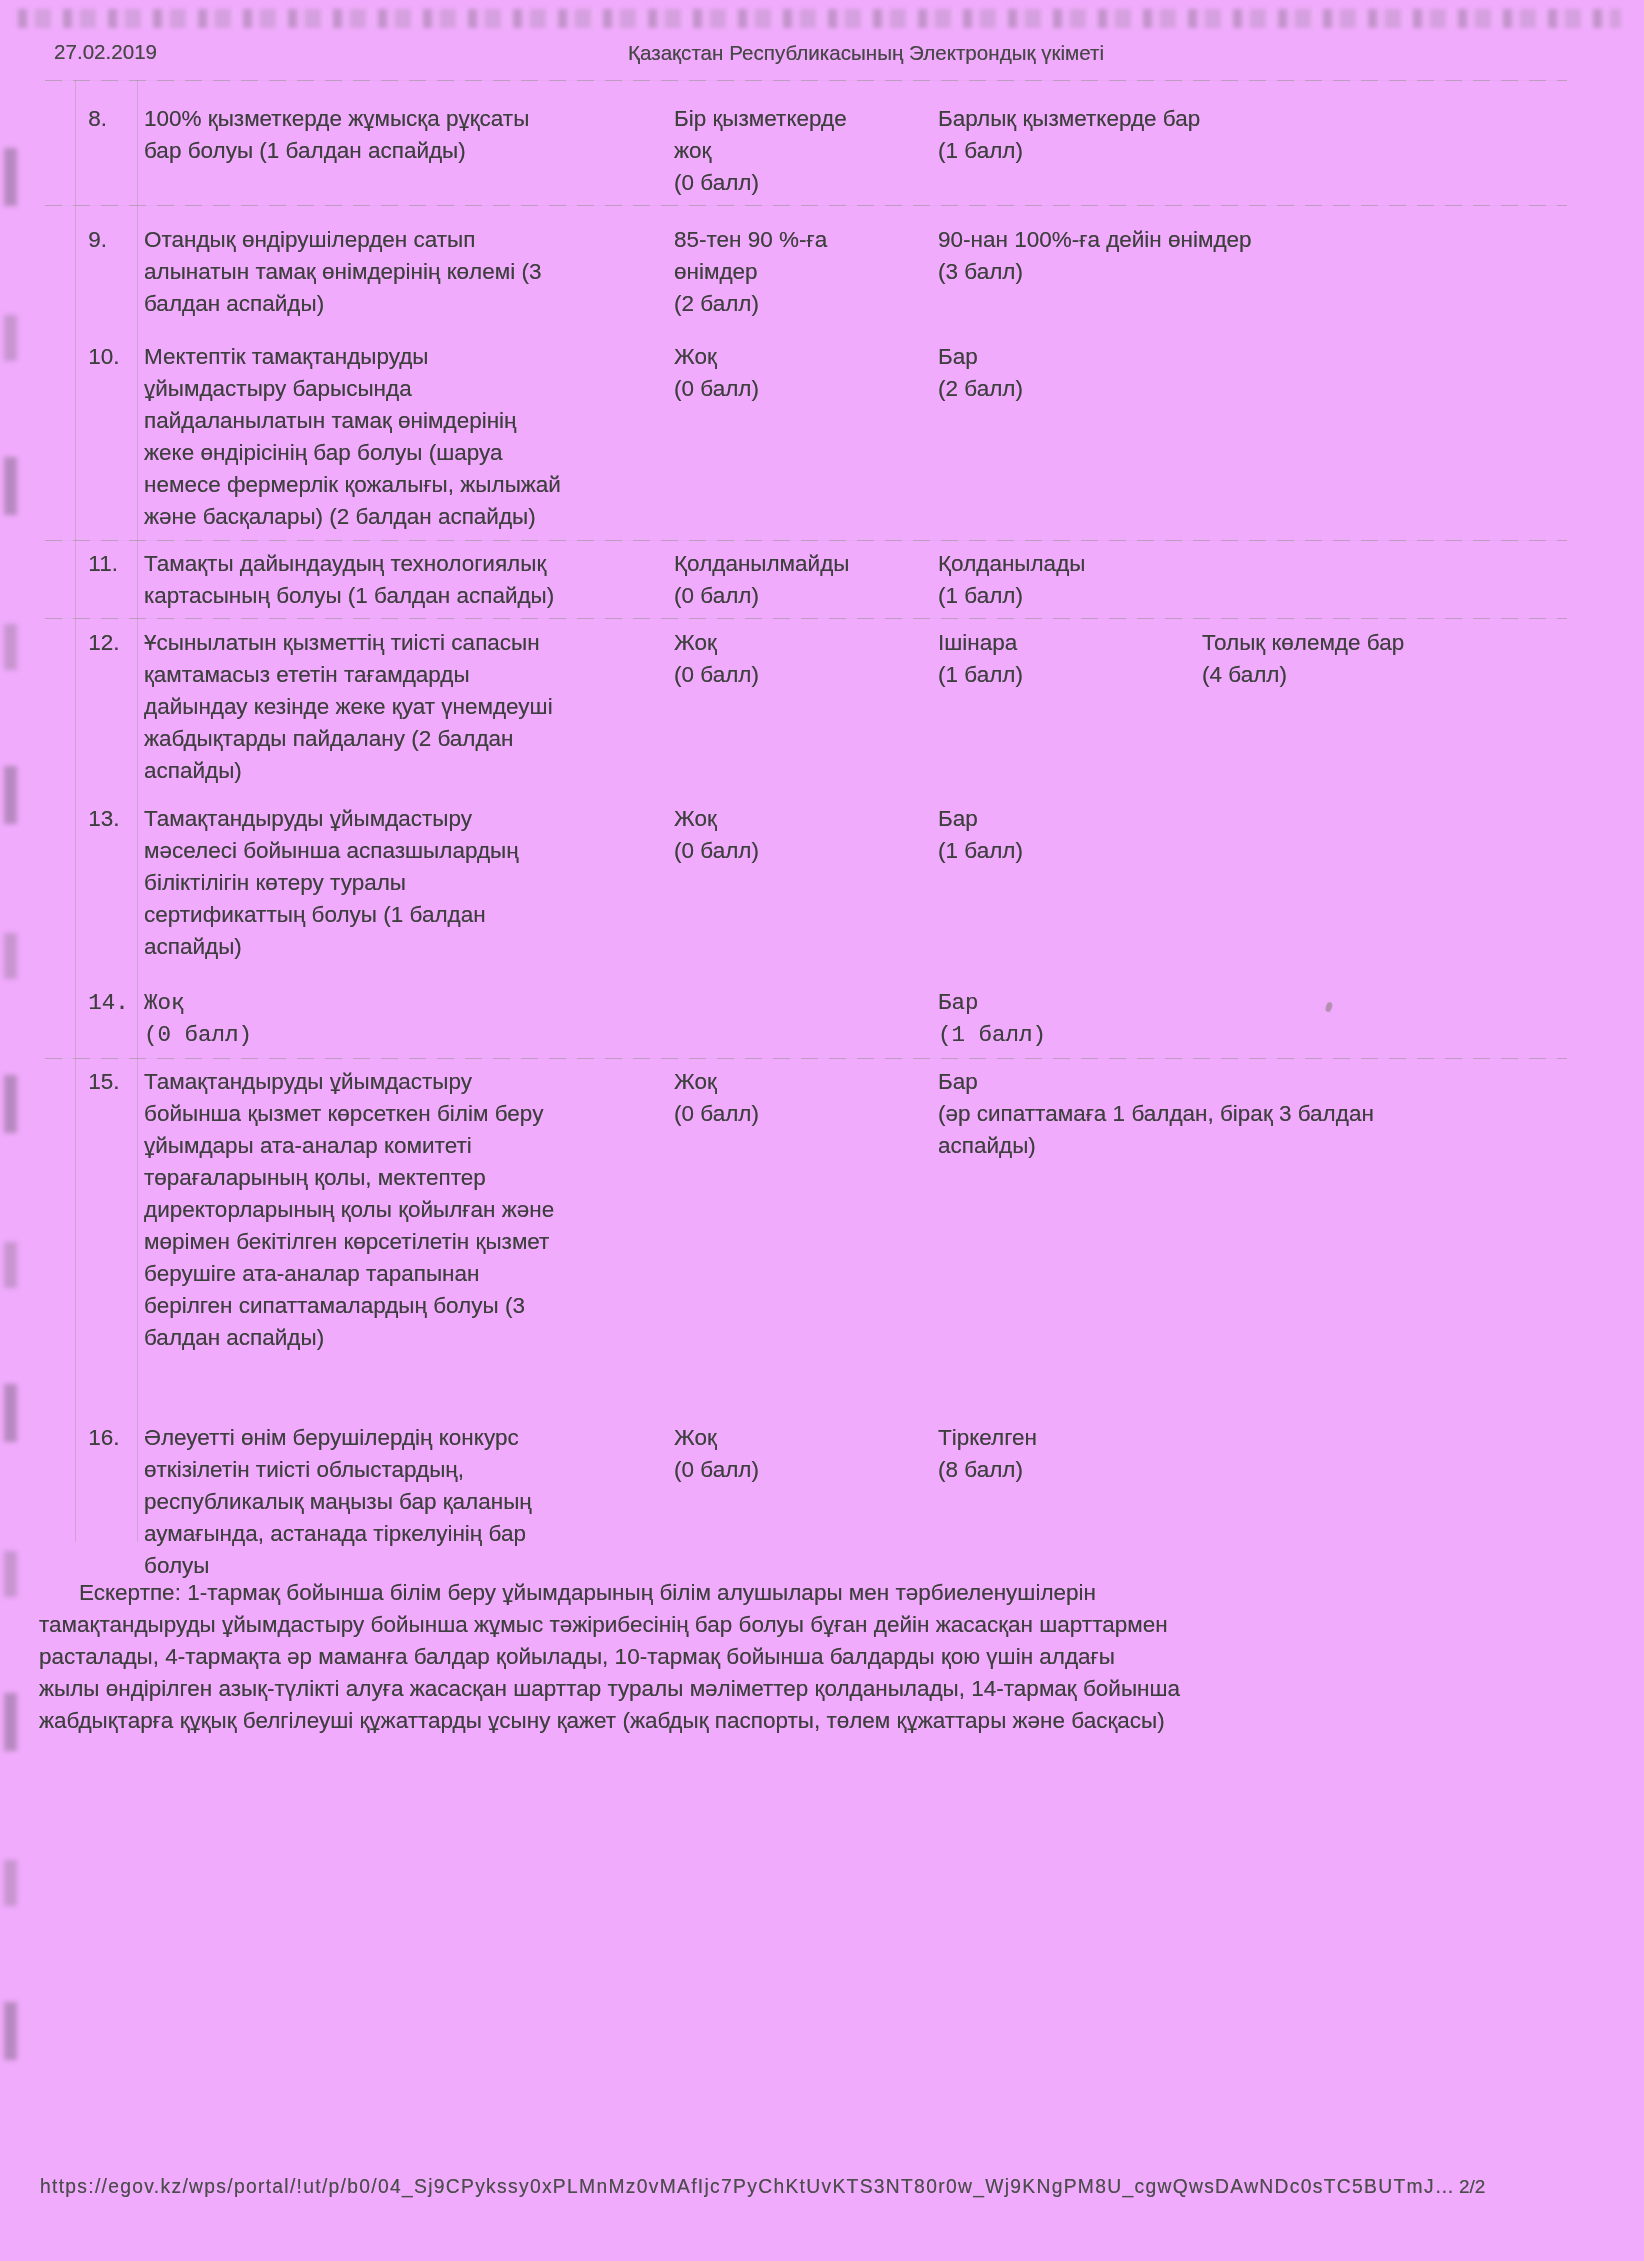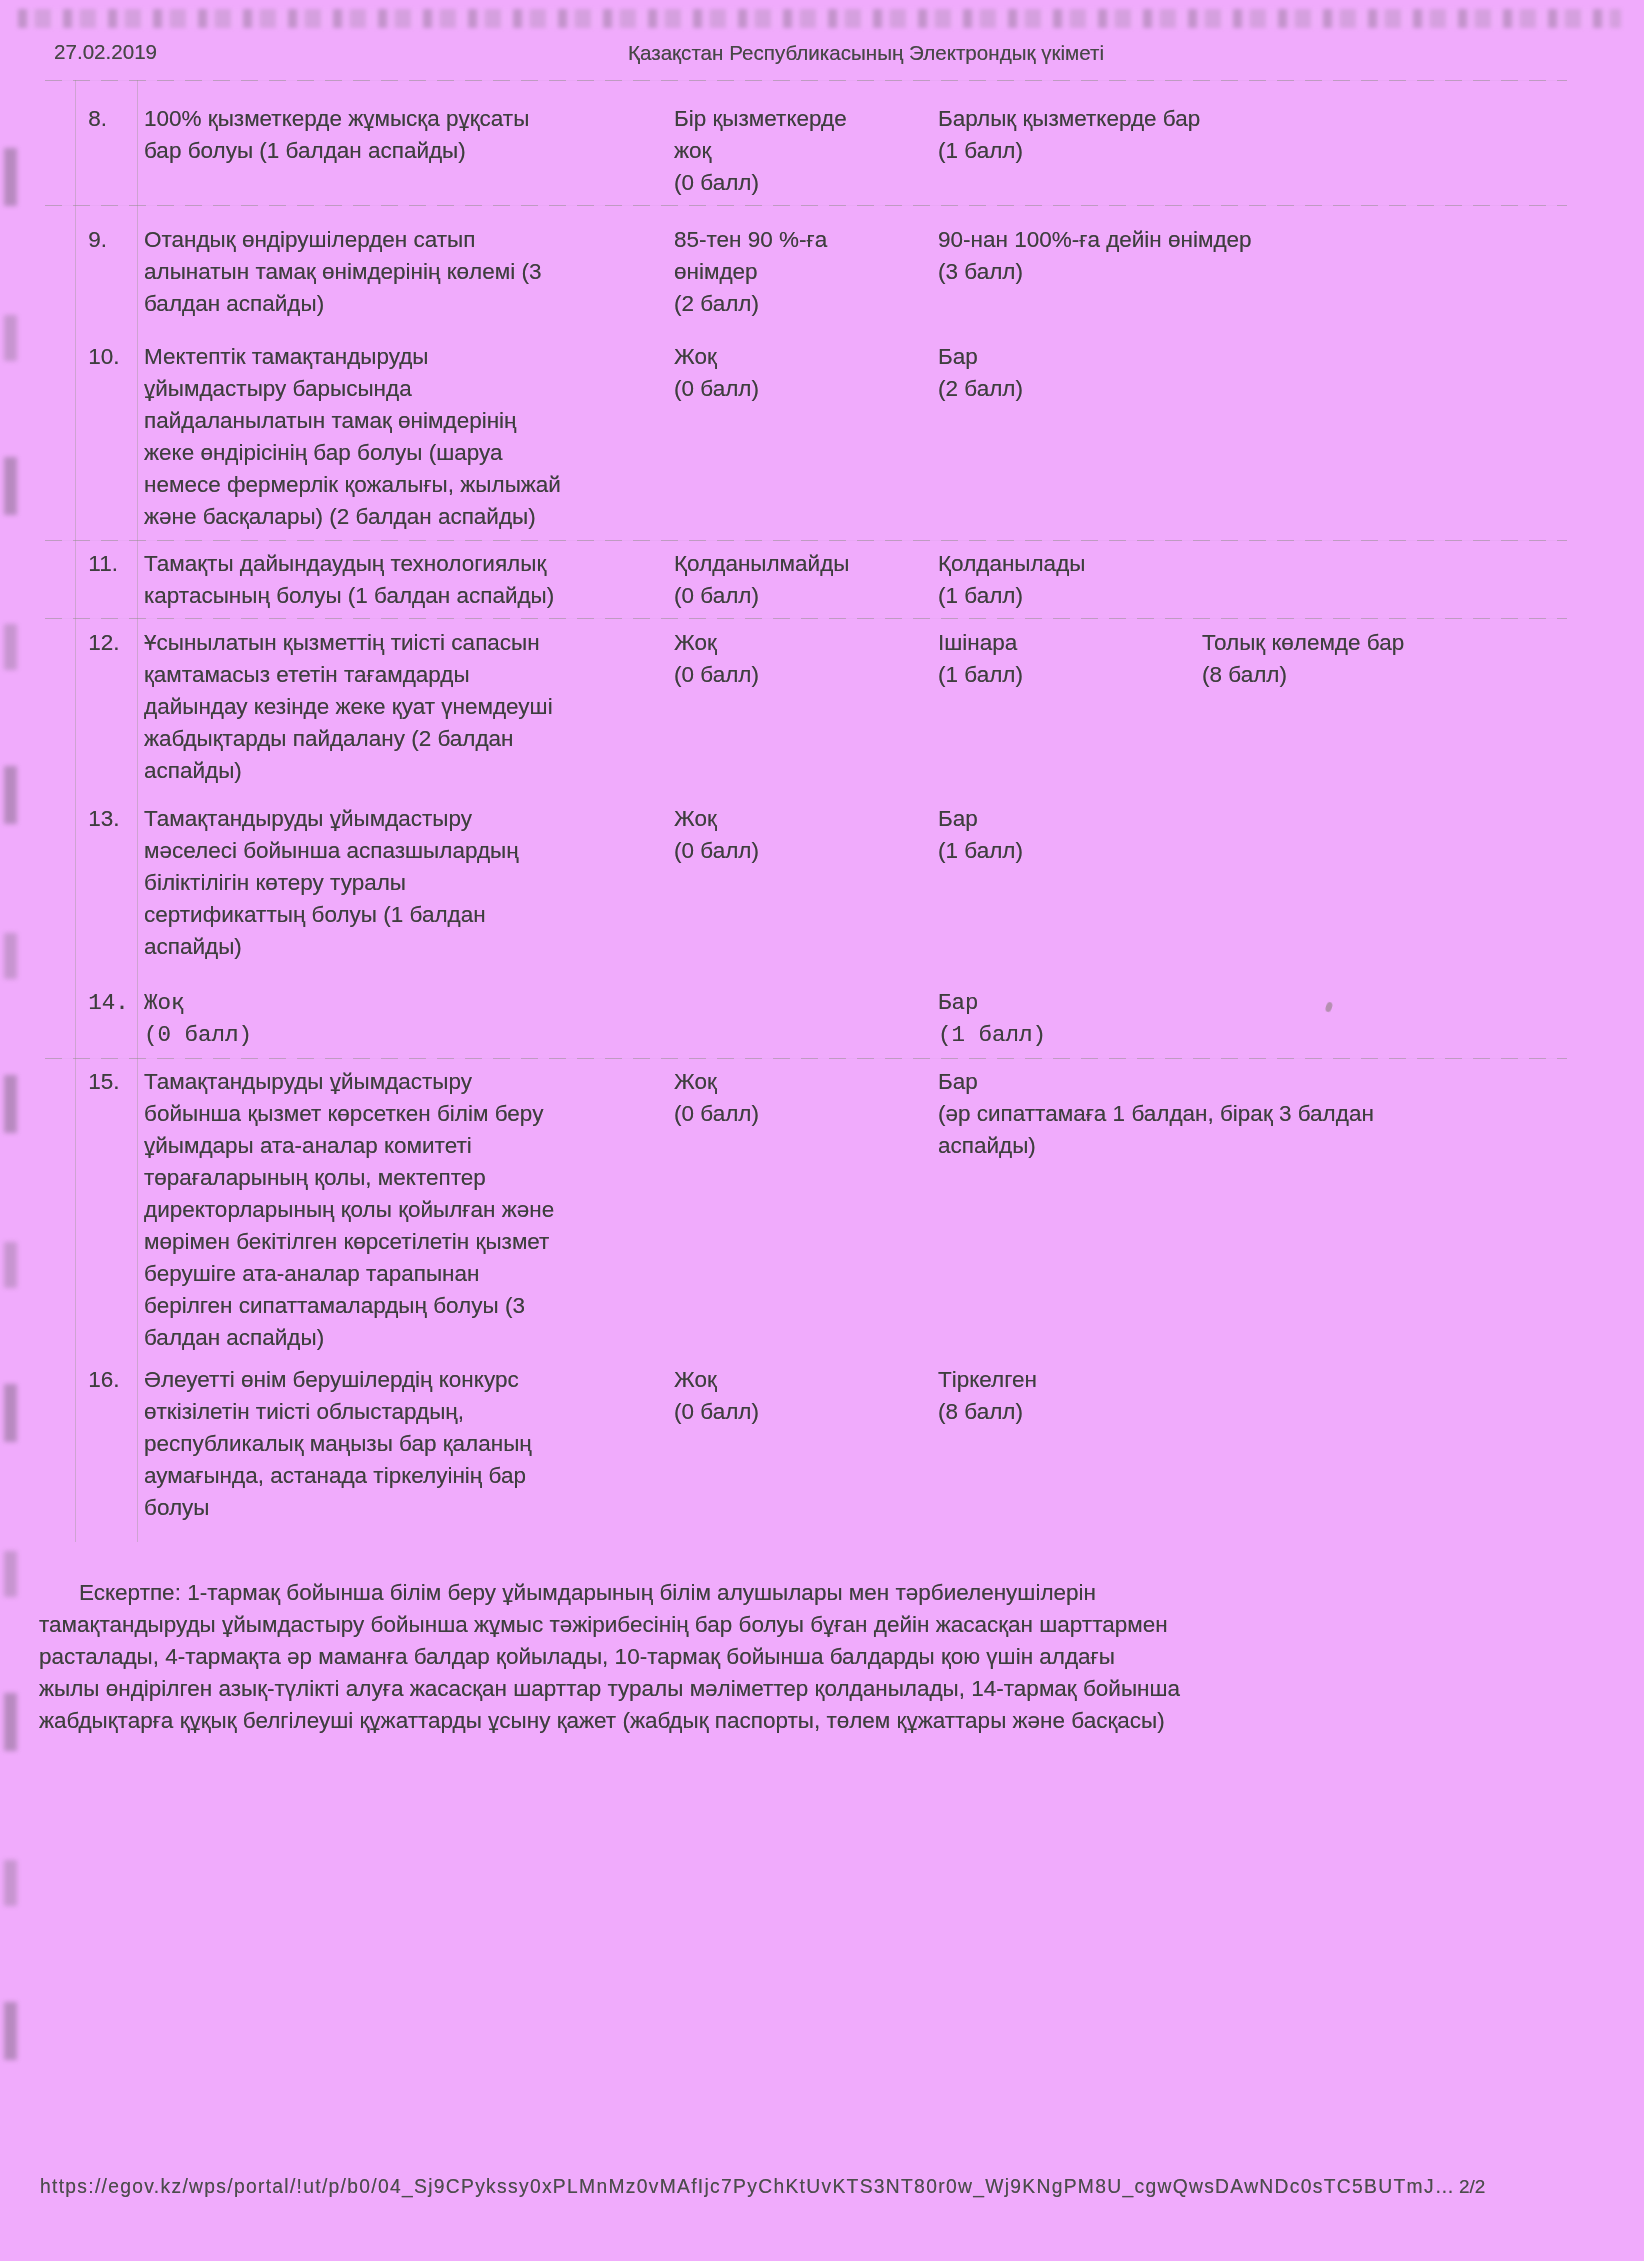--- a/index.html
+++ b/index.html
@@ -143,21 +143,21 @@
         <div class="cell txt">Ұсынылатын қызметтің тиісті сапасын
 қамтамасыз ететін тағамдарды
 дайындау кезінде жеке қуат үнемдеуші
 жабдықтарды пайдалану (2 балдан
 аспайды)</div>
         <div class="cell txt">Жоқ
 (0 балл)</div>
         <div class="cell txt">Ішінара
 (1 балл)</div>
         <div class="cell txt">Толық көлемде бар
-(8 балл)</div>
+(4 балл)</div>
       </div>
       <div class="row" style="top: 803px;">
         <div class="cell num txt">13.</div>
         <div class="cell txt">Тамақтандыруды ұйымдастыру
 мәселесі бойынша аспазшылардың
 біліктілігін көтеру туралы
 сертификаттың болуы (1 балдан
 аспайды)</div>
         <div class="cell txt">Жоқ
 (0 балл)</div>
@@ -181,21 +181,21 @@
 мөрімен бекітілген көрсетілетін қызмет
 берушіге ата-аналар тарапынан
 берілген сипаттамалардың болуы (3
 балдан аспайды)</div>
         <div class="cell txt">Жоқ
 (0 балл)</div>
         <div class="cell txt" style="grid-column: 4 / 6;">Бар
 (әр сипаттамаға 1 балдан, бірақ 3 балдан
 аспайды)</div>
       </div>
-      <div class="row" style="top: 1364px;">
+      <div class="row" style="top: 1422px;">
         <div class="cell num txt">16.</div>
         <div class="cell txt">Әлеуетті өнім берушілердің конкурс
 өткізілетін тиісті облыстардың,
 республикалық маңызы бар қаланың
 аумағында, астанада тіркелуінің бар
 болуы</div>
         <div class="cell txt">Жоқ
 (0 балл)</div>
         <div class="cell txt" style="grid-column: 4 / 6;">Тіркелген
 (8 балл)</div>

